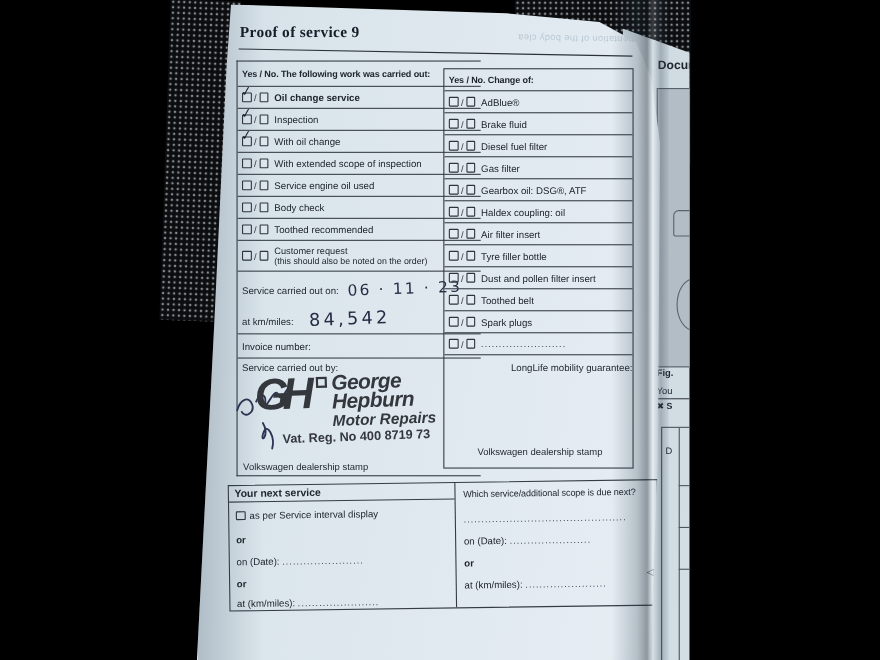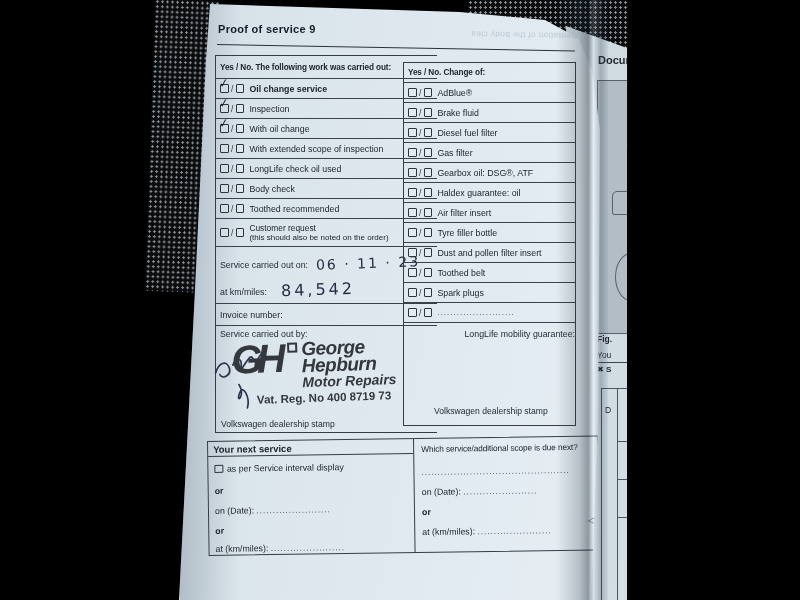--- a/index.html
+++ b/index.html
@@ -34,22 +34,22 @@
     background:linear-gradient(100deg,#c9d6df 0%,#dbe5ec 35%,#e5edf3 72%,#d8e3ea 100%);
     clip-path:polygon(210px 4px,460px 12px,545px 20px,578px 38px,592px 70px,600px 130px,598px 420px,591px 600px,179px 600px,195px 290px,206px 60px);}
   .page-shade-left{position:absolute;left:180px;top:0;width:60px;height:600px;
     background:linear-gradient(to right,rgba(70,92,108,.28),rgba(70,92,108,0));pointer-events:none;}
   .spine-shadow{position:absolute;left:556px;top:0;width:52px;height:600px;pointer-events:none;
     background:linear-gradient(to right,rgba(40,58,72,0) 0%,rgba(40,58,72,.25) 45%,rgba(15,25,35,.40) 62%,rgba(235,242,247,.20) 72%,rgba(40,58,72,.28) 86%,rgba(40,58,72,.06) 100%);}
 
   .ghost{position:absolute;left:428px;top:30px;width:170px;font-size:8.5px;color:#5f7e96;
          opacity:.30;transform:rotate(181deg);letter-spacing:.3px;}
 
-  .page-title{position:absolute;left:218px;top:23px;font-size:11px;font-weight:bold;
-              letter-spacing:.3px;color:#151d29;}
+  .page-title{position:absolute;left:218px;top:23px;font-size:14px;font-weight:bold;
+              letter-spacing:.3px;color:#151d29;font-family:Liberation Serif, serif;}
   .title-rule{position:absolute;left:217px;top:44px;width:358px;border-top:1.4px solid #2b323c;
               transform:rotate(1.05deg);transform-origin:left top;}
 
   .col{position:absolute;box-sizing:border-box;border:1.2px solid #353c46;}
   #col-left{left:215px;top:55px;width:222px;height:378px;border-right:none;}
   #col-right{left:403px;top:62px;width:173px;height:364px;}
 
   .crow{box-sizing:border-box;border-bottom:1px solid #3a414b;display:flex;align-items:center;
         gap:5px;padding:0 4px;font-size:8.8px;color:#20262f;overflow:visible;white-space:nowrap;}
   .crow.head{font-weight:bold;font-size:8.2px;letter-spacing:-.1px;}
@@ -180,21 +180,21 @@
         <span class="lbl">With extended scope of inspection</span>
       </div>
       <div class="crow" style="height:20px">
         <span class="cb">
             <span class="bx">
               <span class="mk"></span>
             </span>
             <span class="slash">/</span>
             <span class="bx"></span>
           </span>
-        <span class="lbl">LongLife check oil used</span>
+        <span class="lbl">Service engine oil used</span>
       </div>
       <div class="crow" style="height:20px">
         <span class="cb">
             <span class="bx">
               <span class="mk"></span>
             </span>
             <span class="slash">/</span>
             <span class="bx"></span>
           </span>
         <span class="lbl">Body check</span>
@@ -304,21 +304,21 @@
             <span class="bx"></span>
           </span>
         <span class="lbl">Gearbox oil: DSG®, ATF</span>
       </div>
       <div class="crow" style="height:20px">
         <span class="cb">
             <span class="bx"></span>
             <span class="slash">/</span>
             <span class="bx"></span>
           </span>
-        <span class="lbl">Haldex guarantee: oil</span>
+        <span class="lbl">Haldex coupling: oil</span>
       </div>
       <div class="crow" style="height:20px">
         <span class="cb">
             <span class="bx"></span>
             <span class="slash">/</span>
             <span class="bx"></span>
           </span>
         <span class="lbl">Air filter insert</span>
       </div>
       <div class="crow" style="height:20px">

